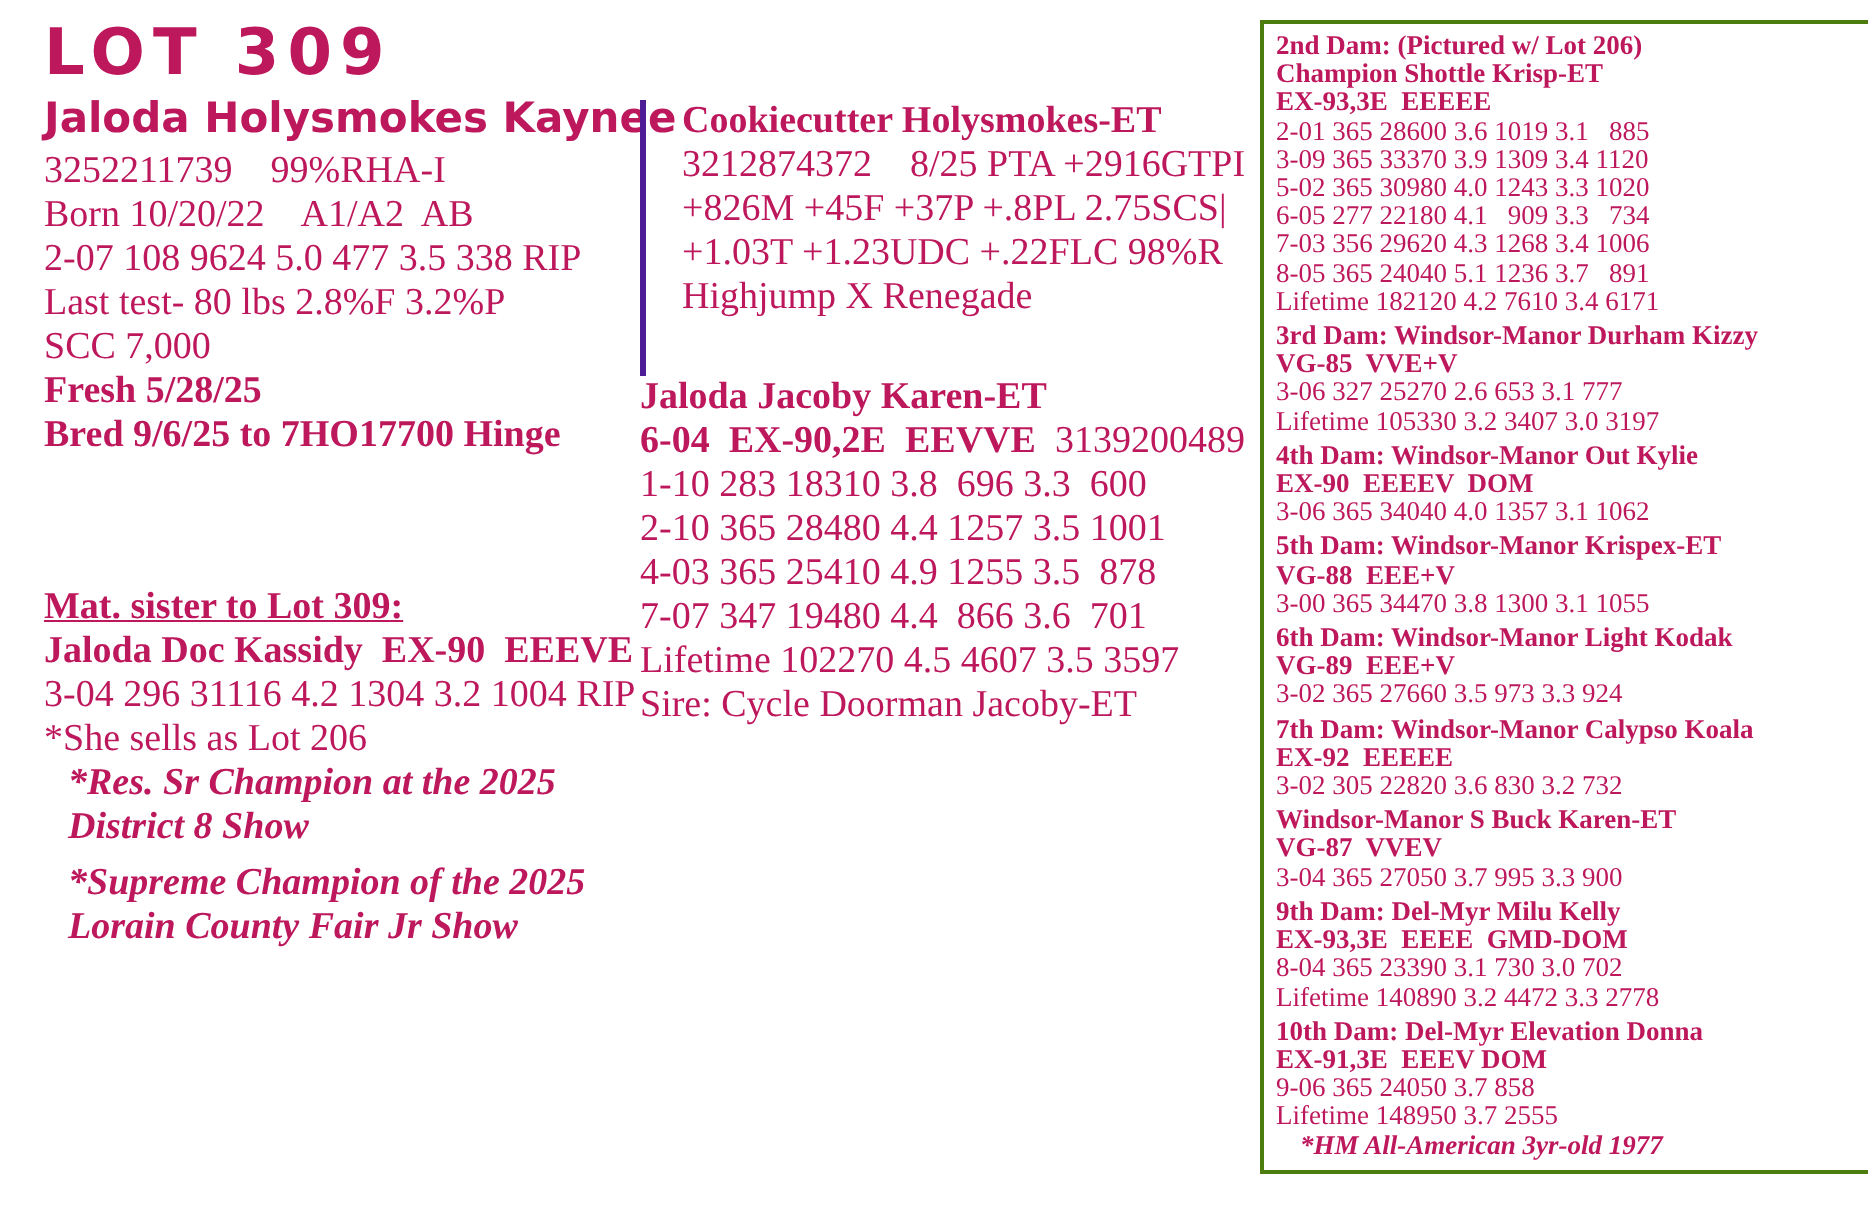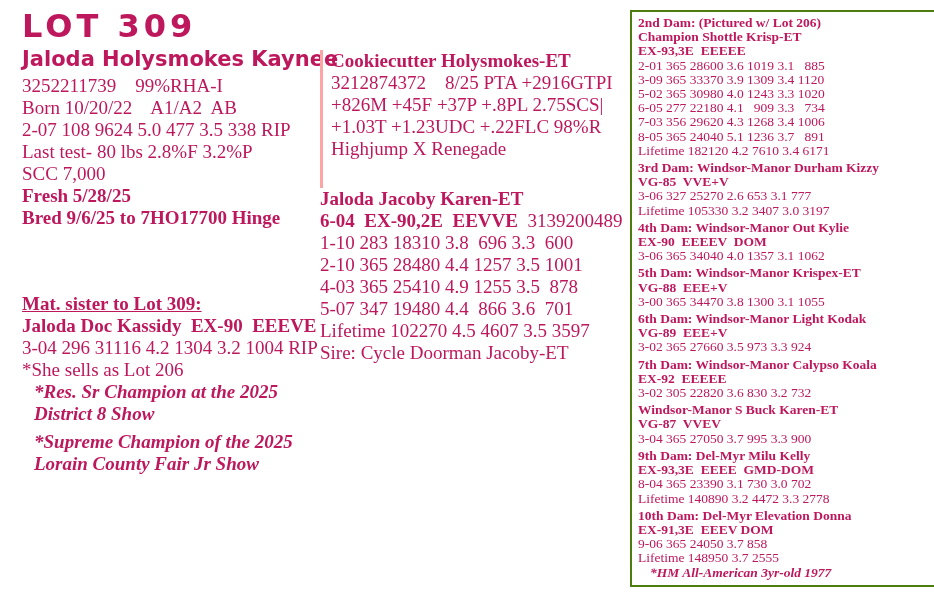--- a/index.html
+++ b/index.html
@@ -21,21 +21,21 @@
   .animal-name {
     font-family:"DejaVu Sans", sans-serif; font-weight:bold;
     font-size:21px; line-height:27px; margin-bottom:2px; white-space:pre;
   }
   .mat-sister { margin-top:64px; }
   .gap6 { margin-top:6px; }
 
   
   .col-mid { position:absolute; left:320px; top:50px; width:312px; }
   .sire-block {
-    border-left:3px solid #fca5a5; padding-left:8px;
+    border-left:3px solid #4c1d95; padding-left:18px;
     height:138px; box-sizing:border-box;font-family:Liberation Serif, serif;
   }
   .score-line { white-space:pre; font-size:19px; line-height:22px; }
 
   
   .col-right {
     position:absolute; left:630px; top:10px; width:316px;
     box-sizing:border-box; border:2px solid #4d7c0f;
     padding:4px 6px 5px 6px;
   }
@@ -79,21 +79,21 @@
       <div class="line">+1.03T +1.23UDC +.22FLC 98%R</div>
       <div class="line">Highjump X Renegade</div>
     </div>
 
     <div class="dam-block">
       <div class="line b">Jaloda Jacoby Karen-ET</div>
       <div class="score-line"><span class="b">6-04  EX-90,2E  EEVVE</span><span>  3139200489</span></div>
       <div class="line">1-10 283 18310 3.8  696 3.3  600</div>
       <div class="line">2-10 365 28480 4.4 1257 3.5 1001</div>
       <div class="line">4-03 365 25410 4.9 1255 3.5  878</div>
-      <div class="line">5-07 347 19480 4.4  866 3.6  701</div>
+      <div class="line">7-07 347 19480 4.4  866 3.6  701</div>
       <div class="line">Lifetime 102270 4.5 4607 3.5 3597</div>
       <div class="line">Sire: Cycle Doorman Jacoby-ET</div>
     </div>
   </div>
 
   <div class="col-right">
 
     <div class="rb-sec">
       <div class="rb-line b">2nd Dam: (Pictured w/ Lot 206)</div>
       <div class="rb-line b">Champion Shottle Krisp-ET</div>

